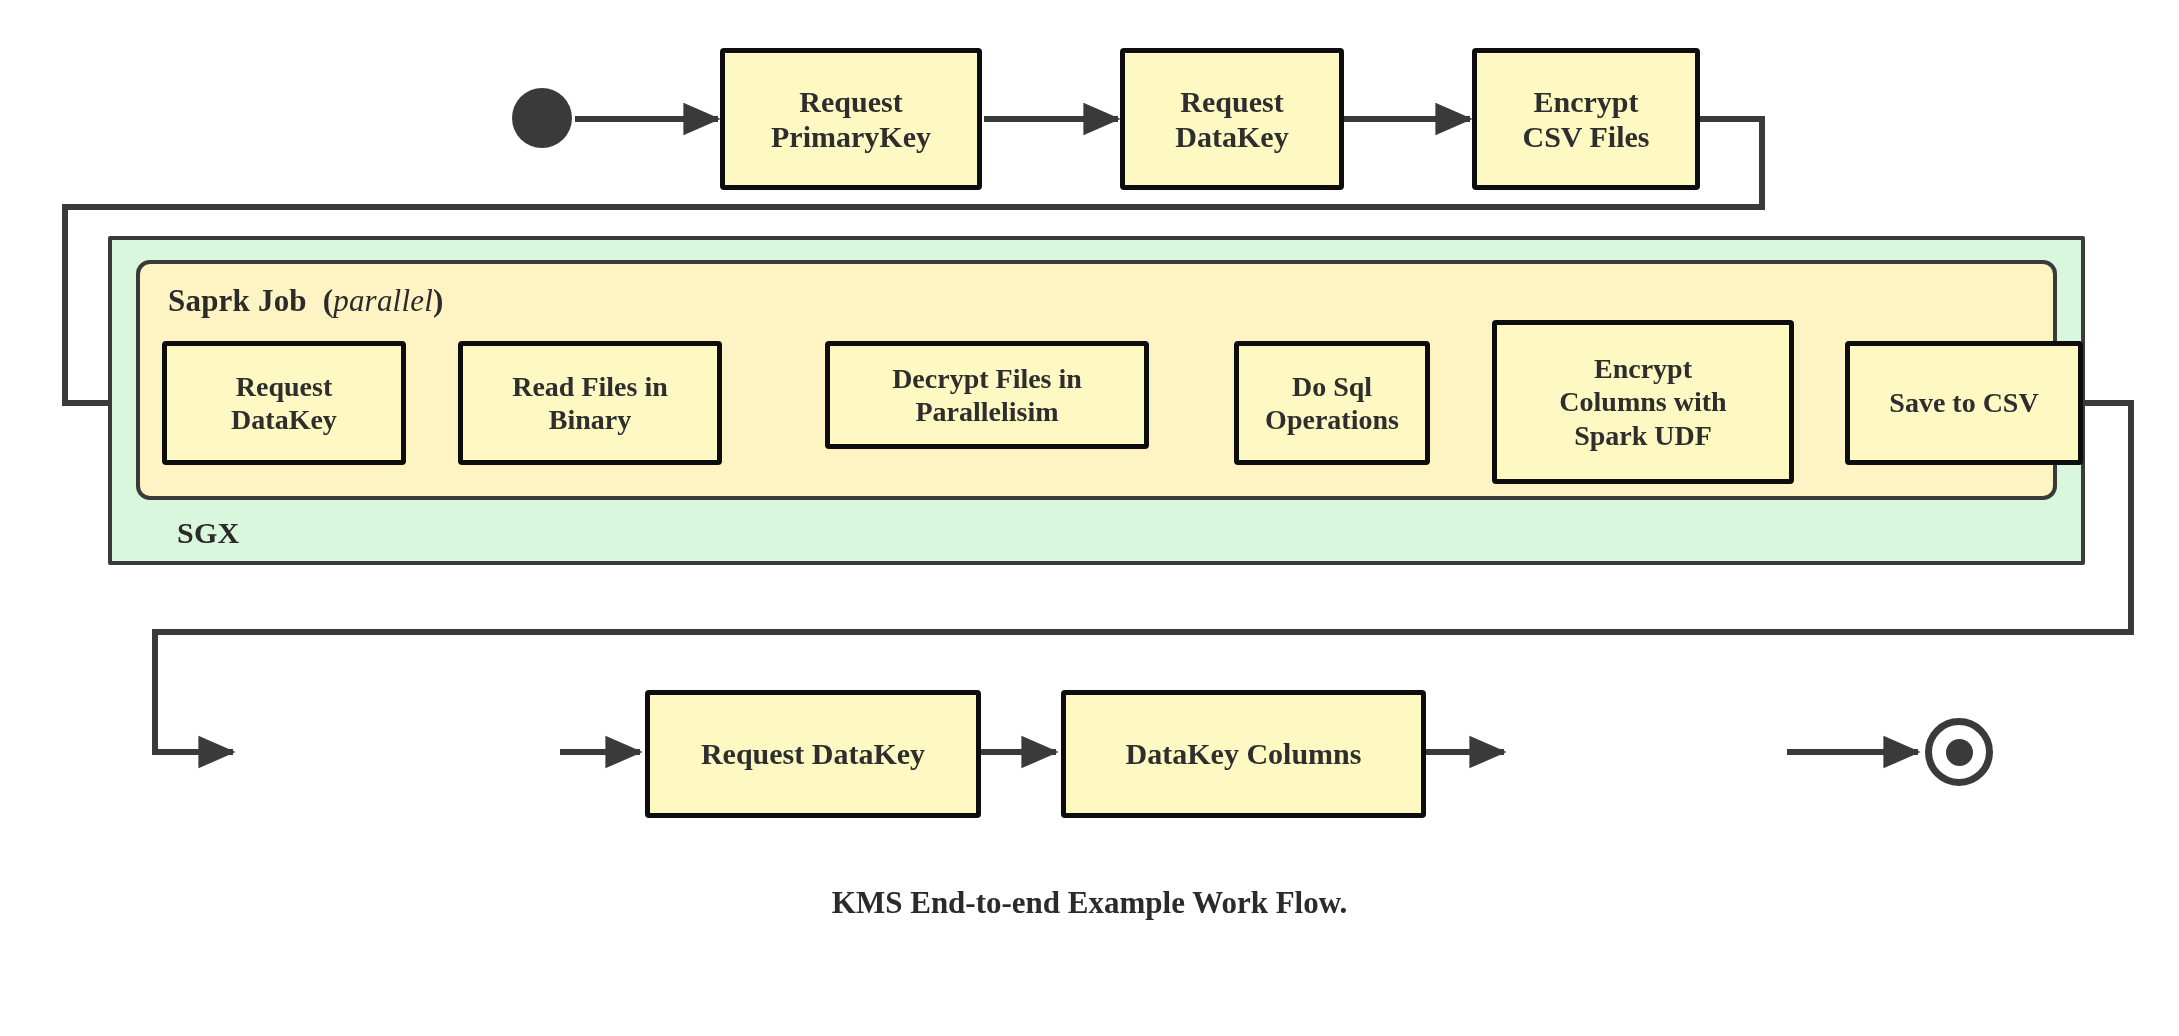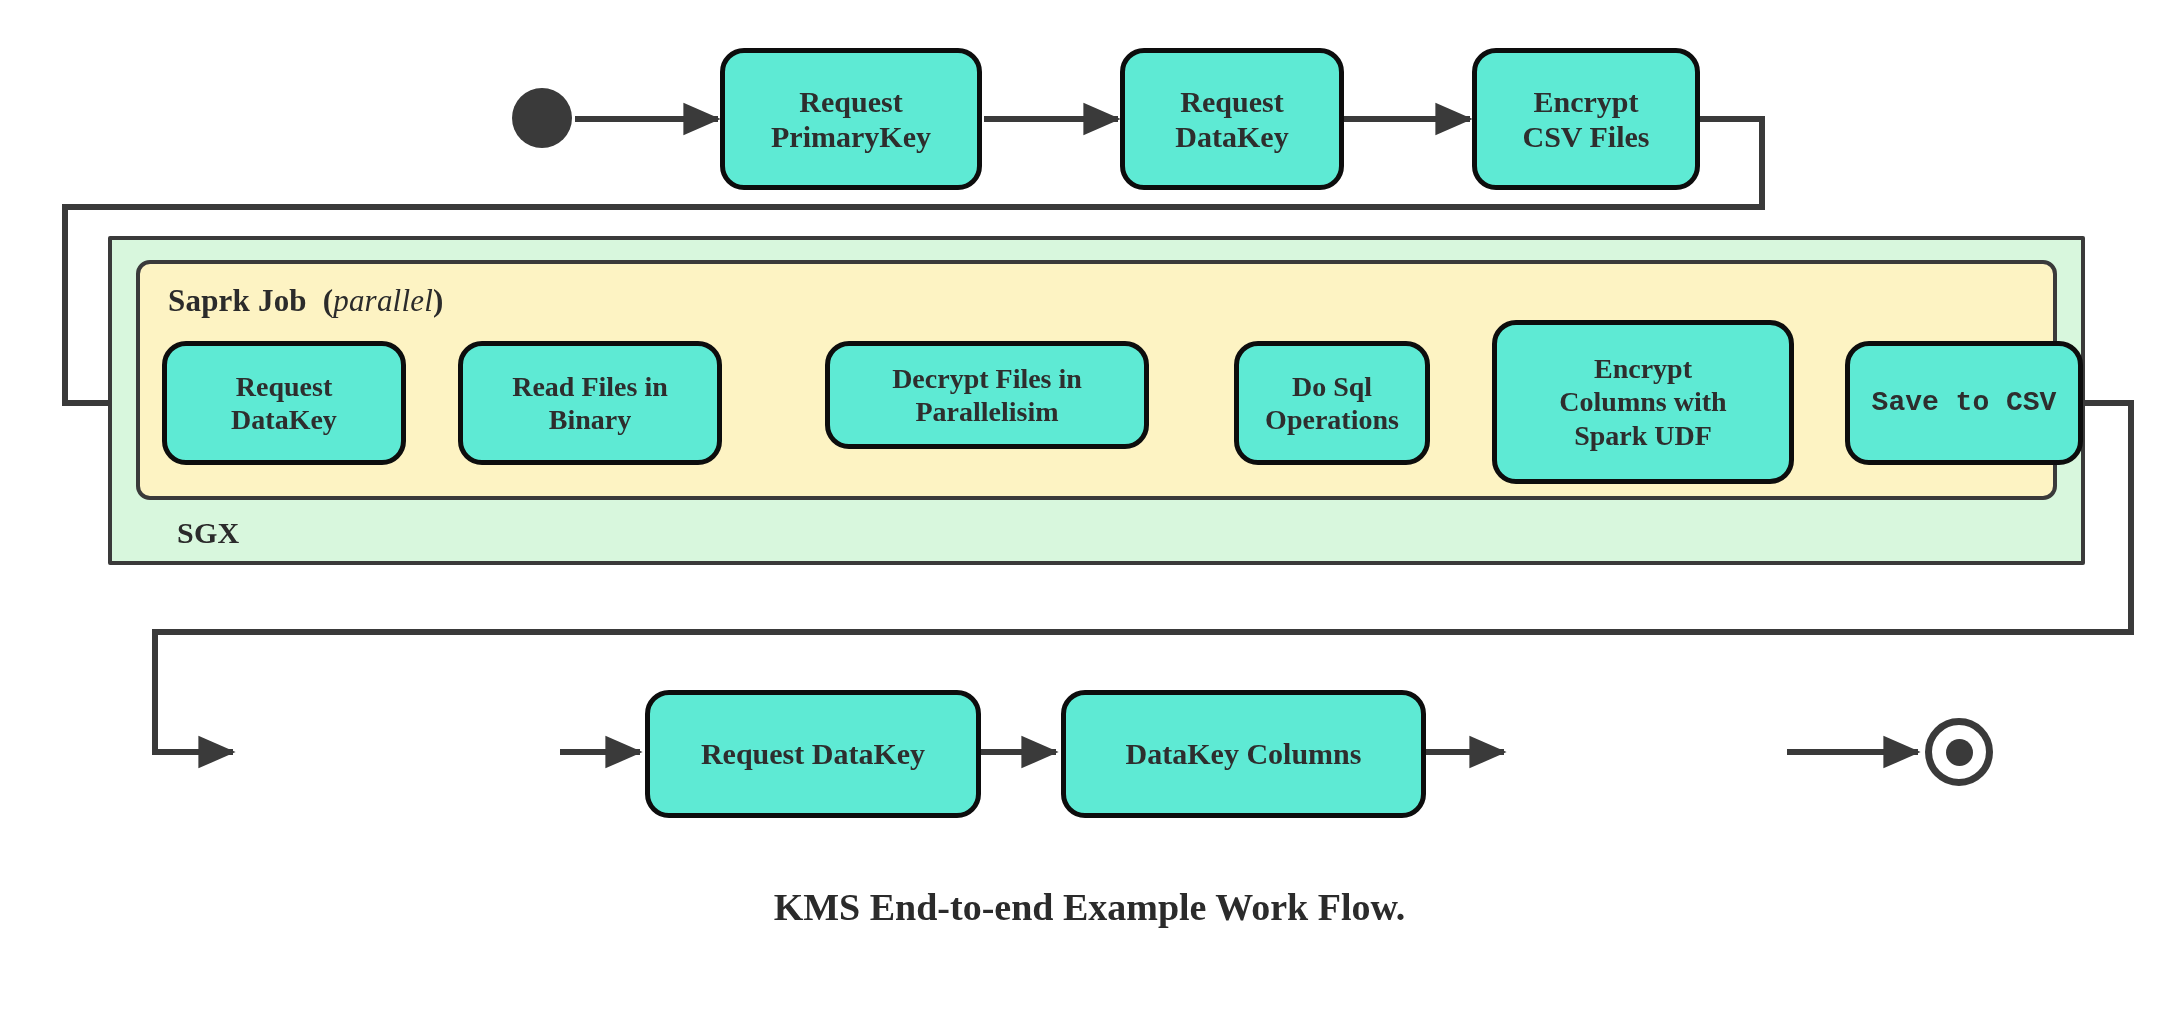--- a/index.html
+++ b/index.html
@@ -46,23 +46,23 @@
     letter-spacing: .2px;
   }
   .region-label .ital {
     font-style: italic;
     font-weight: normal;
   }
   
   .node {
     position: absolute;
     box-sizing: border-box;
-    background: #5eead4;
+    background: #fef9c3;
     border: 5px solid #0d0d0d;
-    border-radius: 24px;
+    border-radius: 4px;
     display: flex;
     align-items: center;
     justify-content: center;
     text-align: center;
     color: #2e2e2e;
     font-weight: bold;
     line-height: 1.18;
     padding: 20px 8px;
   }
   .node span { display: block; }
@@ -192,21 +192,21 @@
   </div>
 
   <div class="node" style="left:1492px; top:320px; width:302px; height:164px; font-size:28px;">
     <div>
       <span>Encrypt</span>
       <span>Columns with</span>
       <span>Spark UDF</span>
     </div>
   </div>
 
-  <div class="node" style="left:1845px; top:341px; width:238px; height:124px; font-size:28px;font-family:Liberation Mono, monospace;">
+  <div class="node" style="left:1845px; top:341px; width:238px; height:124px; font-size:28px;">
     <div>
       <span>Save to CSV</span>
     </div>
   </div>
 
 
   <div class="node" style="left:645px; top:690px; width:336px; height:128px; font-size:30px;">
     <div>
       <span>Request DataKey</span>
     </div>
@@ -216,15 +216,15 @@
     <div>
       <span>DataKey Columns</span>
     </div>
   </div>
 
 
   <div class="end-node" style="left:1925px; top:718px; width:68px; height:68px;">
     <div class="core"></div>
   </div>
 
-  <div class="caption" style="left:0; top:885px; font-size:38px;">KMS End-to-end Example Work Flow.</div>
+  <div class="caption" style="left:0; top:885px; font-size:31px;">KMS End-to-end Example Work Flow.</div>
 
 </div>
 
 </body></html>

